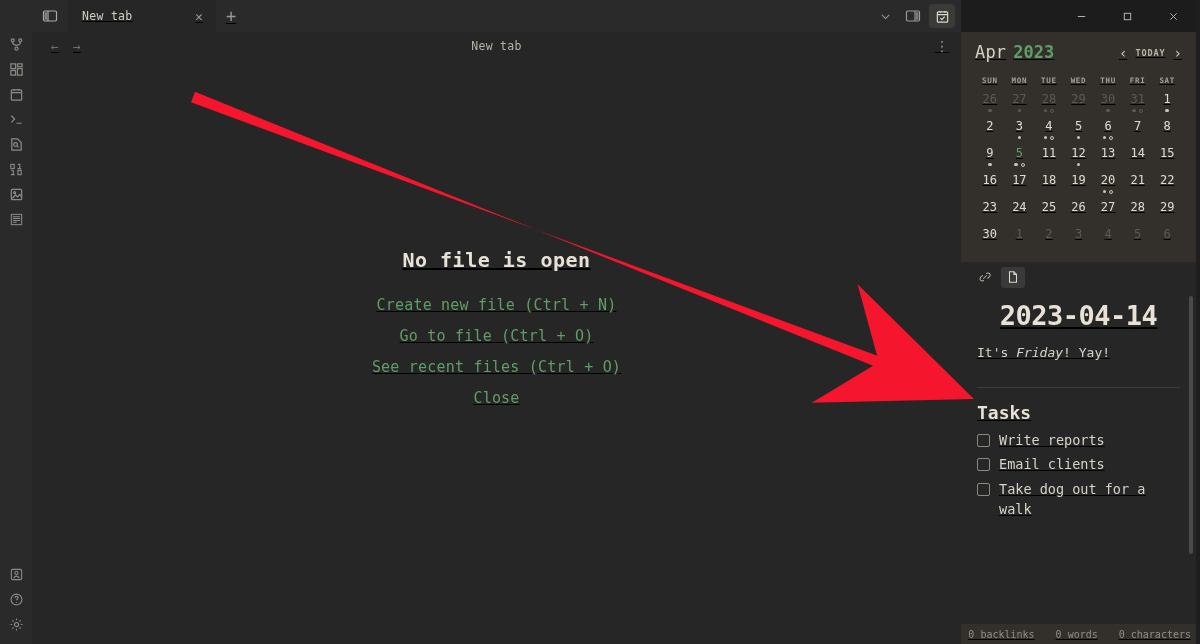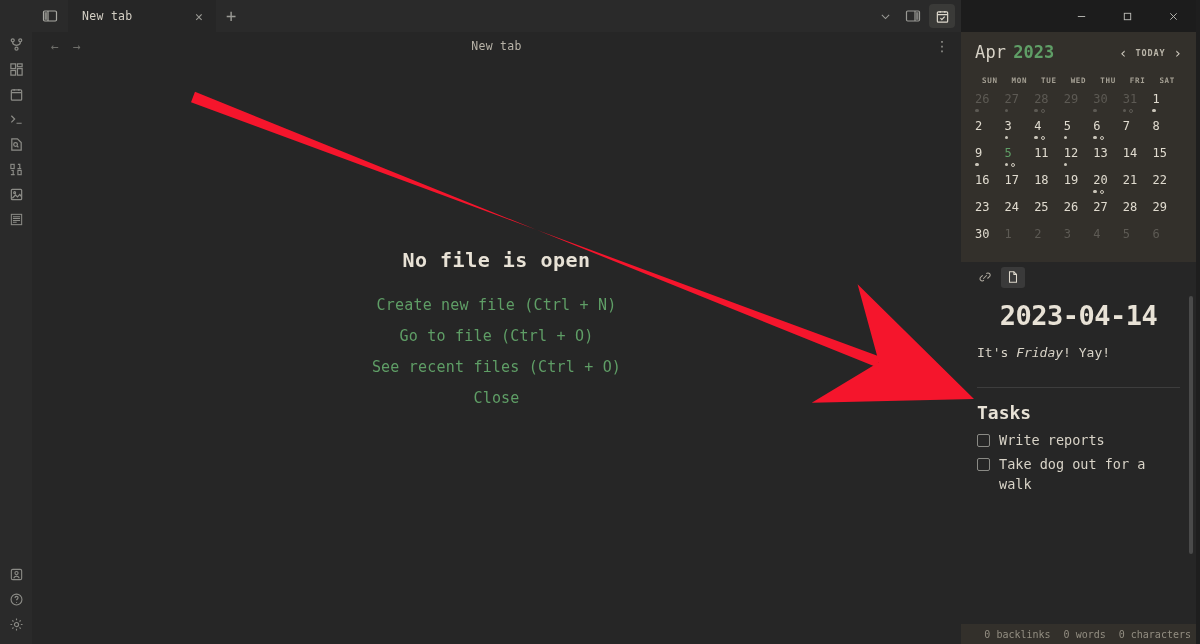--- a/index.html
+++ b/index.html
@@ -2,21 +2,21 @@
 <html><head>
 <meta charset="utf-8">
 <style>
   * { box-sizing: border-box; margin: 0; padding: 0; }
   html, body {
     width: 1200px; height: 644px;
     background: #1e1e1e;
     font-family: "DejaVu Sans Mono", "Liberation Mono", monospace;
     overflow: hidden;
   }
-  #app { position: relative; width: 1196px; height: 644px; display: flex; }
+  #app { position: relative; width: 1196px; height: 644px; display: flex; text-decoration: underline; }
 
   
   #rail {
     width: 32px; height: 644px; background: #2a2a2a;
     display: flex; flex-direction: column; align-items: center;
     padding-top: 32px; flex: 0 0 32px;
   }
   .rail-icon {
     width: 24px; height: 24px; margin-bottom: 1px;
     display: flex; align-items: center; justify-content: center;
@@ -120,21 +120,21 @@
   #cal-today {
     color: #b9b4a8; font-size: 8.5px; font-weight: bold;
     letter-spacing: .9px; cursor: pointer;
   }
   #cal-grid { display: grid; grid-template-columns: repeat(7, 1fr); }
   .dow {
     color: #a5a094; font-size: 7.5px; font-weight: bold; letter-spacing: .7px;
     text-align: center; padding-bottom: 7px;
   }
   .day {
-    height: 27px; display: flex; flex-direction: column; 
+    height: 27px; display: flex; flex-direction: column; align-items: center;
     cursor: pointer; position: relative;
   }
   .day-num { color: #e0dbcf; font-size: 12px; line-height: 15px; }
   .day.out .day-num { color: #5d5a54; }
   .day.today .day-num { color: #5f9e66; }
   .dots { display: flex; gap: 3px; align-items: center; height: 7px; }
   .dot-f { width: 3.5px; height: 3.5px; border-radius: 50%; background: #cac5b9; }
   .day.out .dot-f { background: #5d5a54; }
   .day.today .dot-f { background: #cac5b9; }
   .dot-o {
@@ -178,21 +178,21 @@
     cursor: pointer;
   }
   .task-label { color: #d8d3c7; font-size: 13.5px; line-height: 1.48; }
   #note-scroll {
     position: absolute; right: 3px; top: 34px; width: 4px; height: 258px;
     background: #4a4a4a; border-radius: 2px; cursor: pointer;
   }
   #statusbar {
     height: 20px; flex: 0 0 20px; background: #33302b; display: flex;
     align-items: center; justify-content: flex-end; padding-right: 5px;
-    gap: 13px;
+    gap: 21px;
   }
   .status-item { color: #938e82; font-size: 10px; white-space: nowrap; }
 
   
   #annotation {
     position: absolute; left: 0; top: 0; width: 1200px; height: 644px;
     pointer-events: none; z-index: 50;
   }
 </style>
 </head>
@@ -605,20 +605,24 @@
         <div id="note-rule"></div>
 
         <div id="tasks-title">Tasks</div>
         <div id="tasks-list">
             <div class="task">
               <span class="task-box"></span>
               <span class="task-label">Write reports</span>
             </div>
             <div class="task">
               <span class="task-box"></span>
+              <span class="task-label">Email clients</span>
+            </div>
+            <div class="task">
+              <span class="task-box"></span>
               <span class="task-label">Take dog out for a walk</span>
             </div>
           </div>
       </div>
 
       <div id="note-scroll"></div>
     </div>
 
     <div id="statusbar">
         <span class="status-item">0 backlinks</span>

